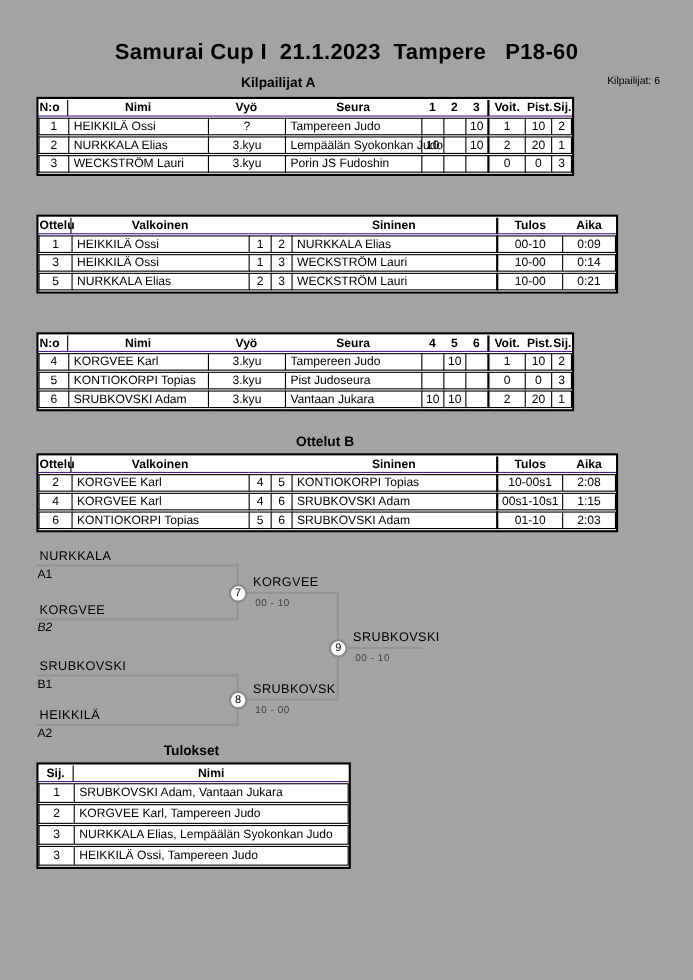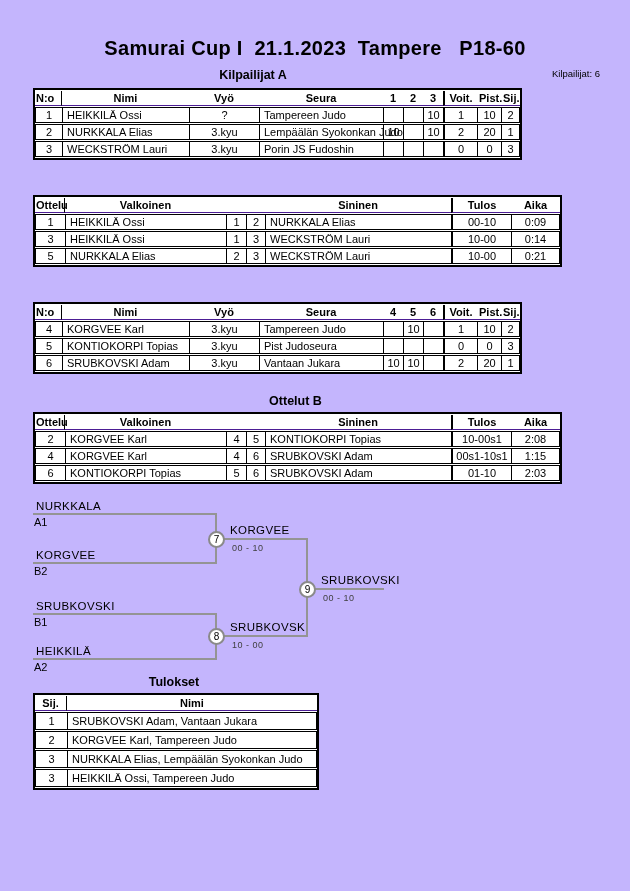--- a/index.html
+++ b/index.html
@@ -1,17 +1,17 @@
 <!DOCTYPE html>
 <html><head>
 <meta charset="utf-8">
 <style>
   html,body { margin:0; padding:0; background:#fff; }
   .page {
-    position:relative; width:630px; height:891px; background:#c4b5fd;
+    position:relative; width:630px; height:891px; background:#a3a3a3;
     font-family:"Liberation Sans", sans-serif; color:#000; overflow:hidden;
   }
   .main-title {
     position:absolute; left:0; top:37px; width:630px; text-align:center;
     font-size:20px; font-weight:bold; white-space:pre; letter-spacing:0.3px;
   }
   .comp-count { position:absolute; top:68px; right:30px; font-size:9.5px; }
   .sec-title { position:absolute; font-size:12.5px; font-weight:bold; text-align:center; }
 
   table { position:absolute; border:2px solid #000; border-collapse:separate; border-spacing:0 1px; table-layout:fixed; background:#fff; }
@@ -278,21 +278,21 @@
     </table>
 
   <div>
 
     <span class="bk-name" style="left:36px; top:500px;">NURKKALA</span>
     <div class="hl" style="left:33px; top:513px; width:184px;"></div>
     <span class="bk-code" style="left:34px; top:516px;">A1</span>
 
     <span class="bk-name" style="left:36px; top:549px;">KORGVEE</span>
     <div class="hl" style="left:33px; top:562px; width:184px;"></div>
-    <span class="bk-code" style="left:34px; top:565px;">B2</span>
+    <span class="bk-code" style="left:34px; top:565px;font-style:italic;">B2</span>
 
     <span class="bk-name" style="left:36px; top:600px;">SRUBKOVSKI</span>
     <div class="hl" style="left:33px; top:613px; width:184px;"></div>
     <span class="bk-code" style="left:34px; top:616px;">B1</span>
 
     <span class="bk-name" style="left:36px; top:645px;">HEIKKILÄ</span>
     <div class="hl" style="left:33px; top:658px; width:184px;"></div>
     <span class="bk-code" style="left:34px; top:661px;">A2</span>
 
     <div class="vl" style="left:215px; top:513px; height:51px;"></div>

